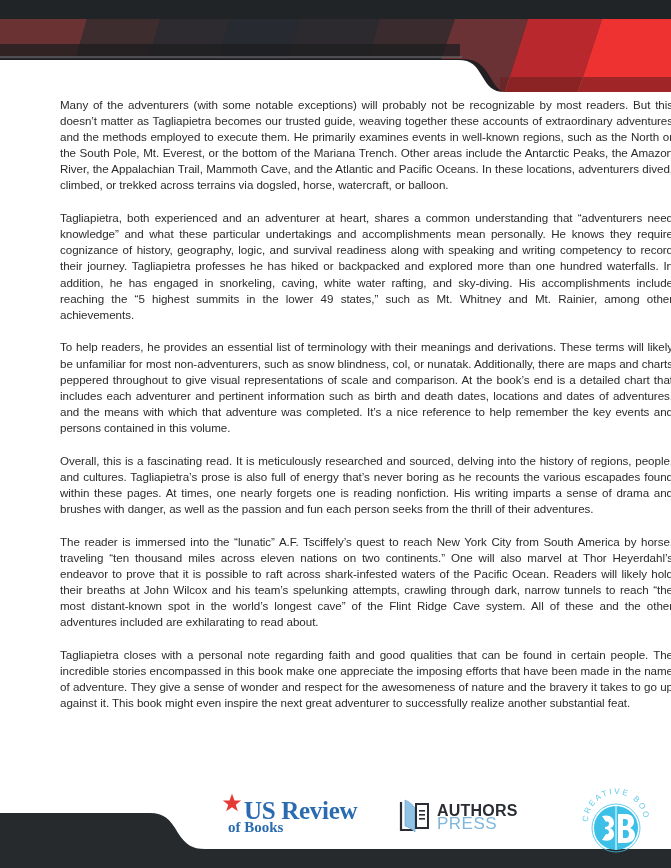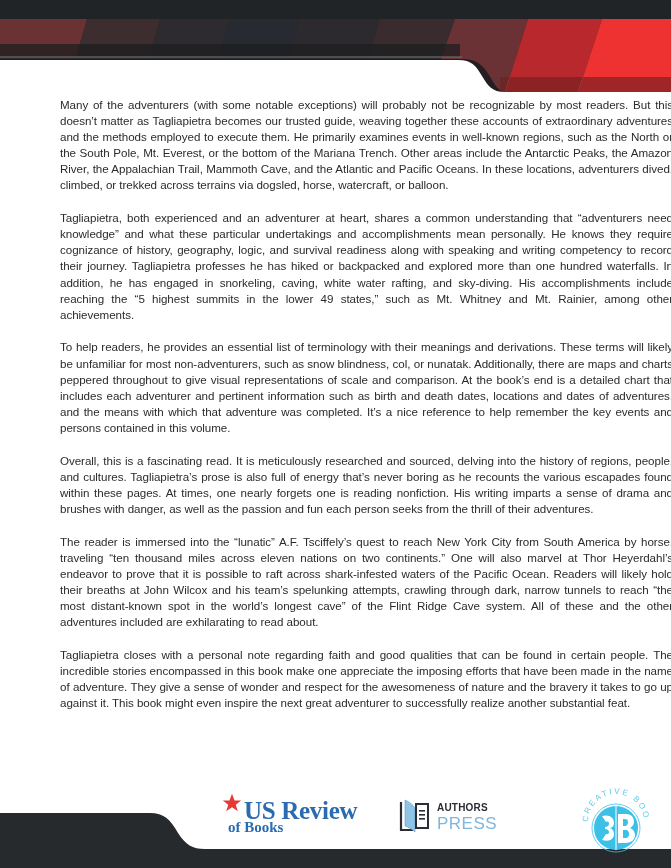--- a/index.html
+++ b/index.html
@@ -8,21 +8,21 @@
   .footer { position:absolute; left:0; top:805px; width:671px; height:63px; }
   .content { position:absolute; left:28px; top:97px; width:613px; color:#2b2b2b; font-size:11.6px; line-height:16.1px; letter-spacing:-0.05px;margin-left:32px; }
   .content p { margin:0 0 16.6px 0; text-align:justify; }
   .sig { margin:0; line-height:16px; }
   .logo-usr { position:absolute; left:222px; top:797px; width:120px; height:42px; }
   .usr-line1 { position:absolute; left:22px; top:0; font-family:"Liberation Serif", serif; font-weight:bold; font-size:25px; color:#2b6cb0; letter-spacing:-0.3px; white-space:nowrap; }
   .usr-line2 { position:absolute; left:6px; top:22px; font-family:"Liberation Serif", serif; font-weight:bold; font-size:15px; color:#2b6cb0; white-space:nowrap; }
   .usr-star { position:absolute; left:0; top:-4px; width:20px; height:20px; }
   .logo-ap { position:absolute; left:398px; top:798px; width:110px; height:40px; }
   .ap-book { position:absolute; left:0; top:0; width:36px; height:36px; }
-  .ap-authors { position:absolute; left:39px; top:4px; font-family:"Liberation Sans", sans-serif; font-weight:bold; font-size:10px; color:#2a2d33; letter-spacing:0.2px; }
+  .ap-authors { position:absolute; left:39px; top:4px; font-family:"Liberation Sans", sans-serif; font-weight:bold; font-size:16px; color:#2a2d33; letter-spacing:0.2px; }
   .ap-press { position:absolute; left:39px; top:17px; font-family:"Liberation Sans", sans-serif; font-size:17px; color:#7fb6dc; letter-spacing:0.5px; line-height:18px; }
   .logo-cb { position:absolute; left:576px; top:776px; width:80px; height:80px; }
 </style>
 </head>
 <body>
 
 <svg class="header" viewBox="0 0 671 92" preserveAspectRatio="none">
   <rect x="0" y="0" width="671" height="20" fill="#212427"></rect>
 
   <rect x="0" y="19" width="671" height="58" fill="#2a2b2f"></rect>

